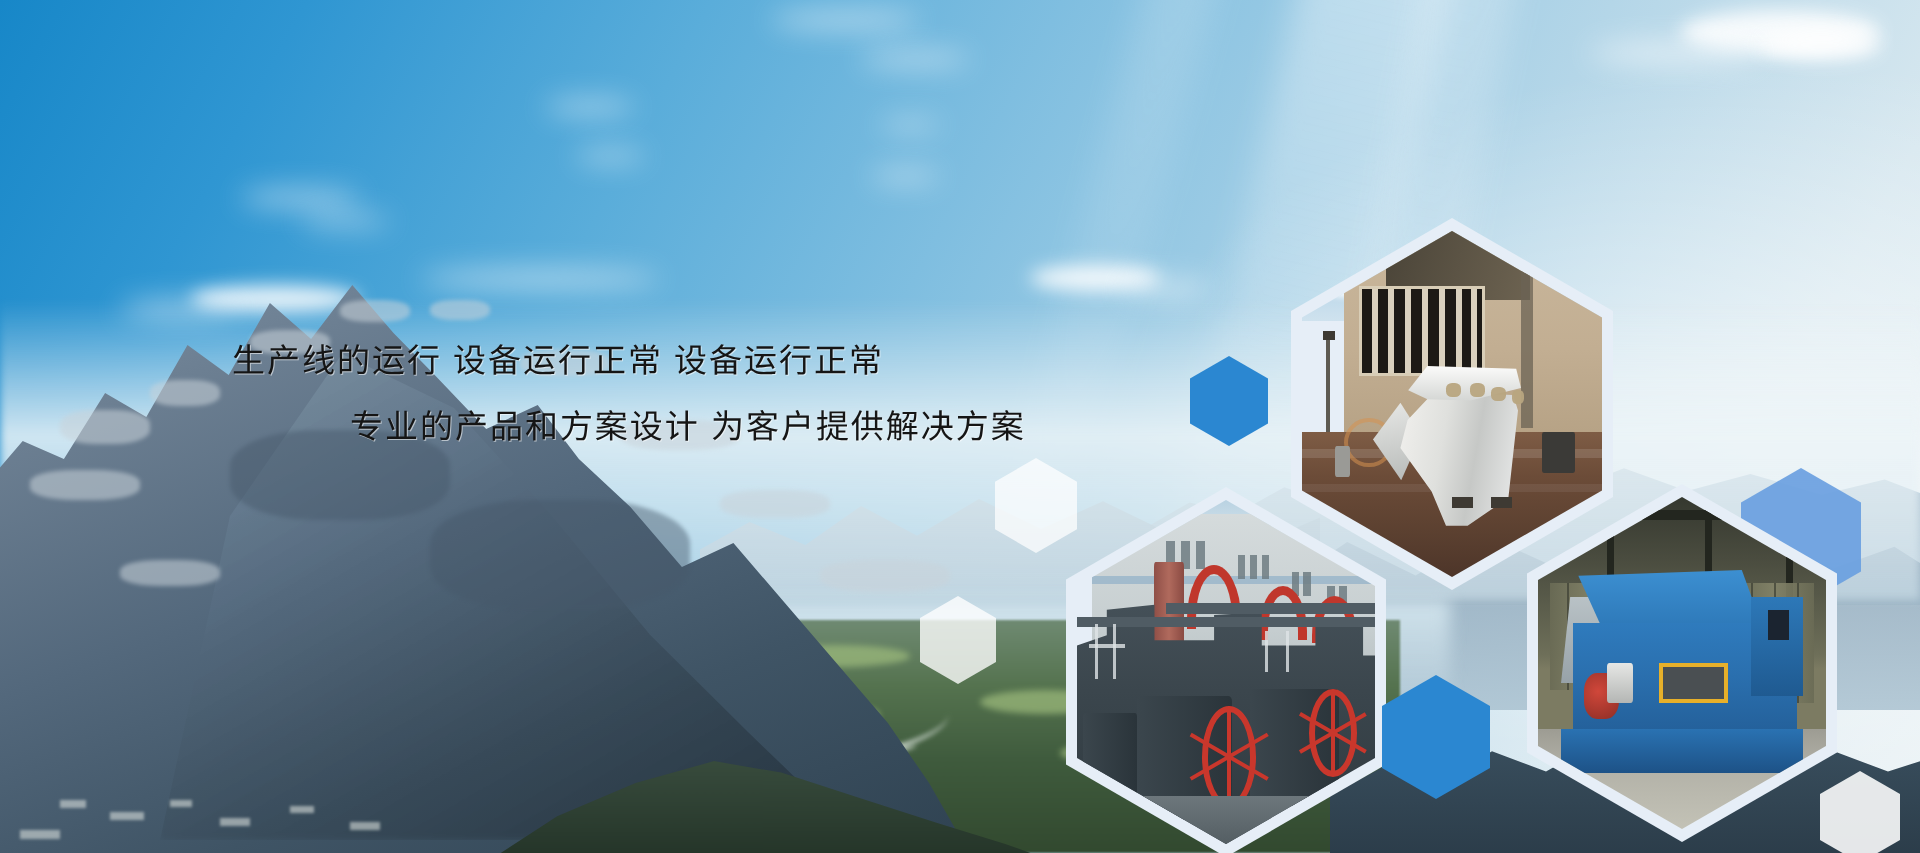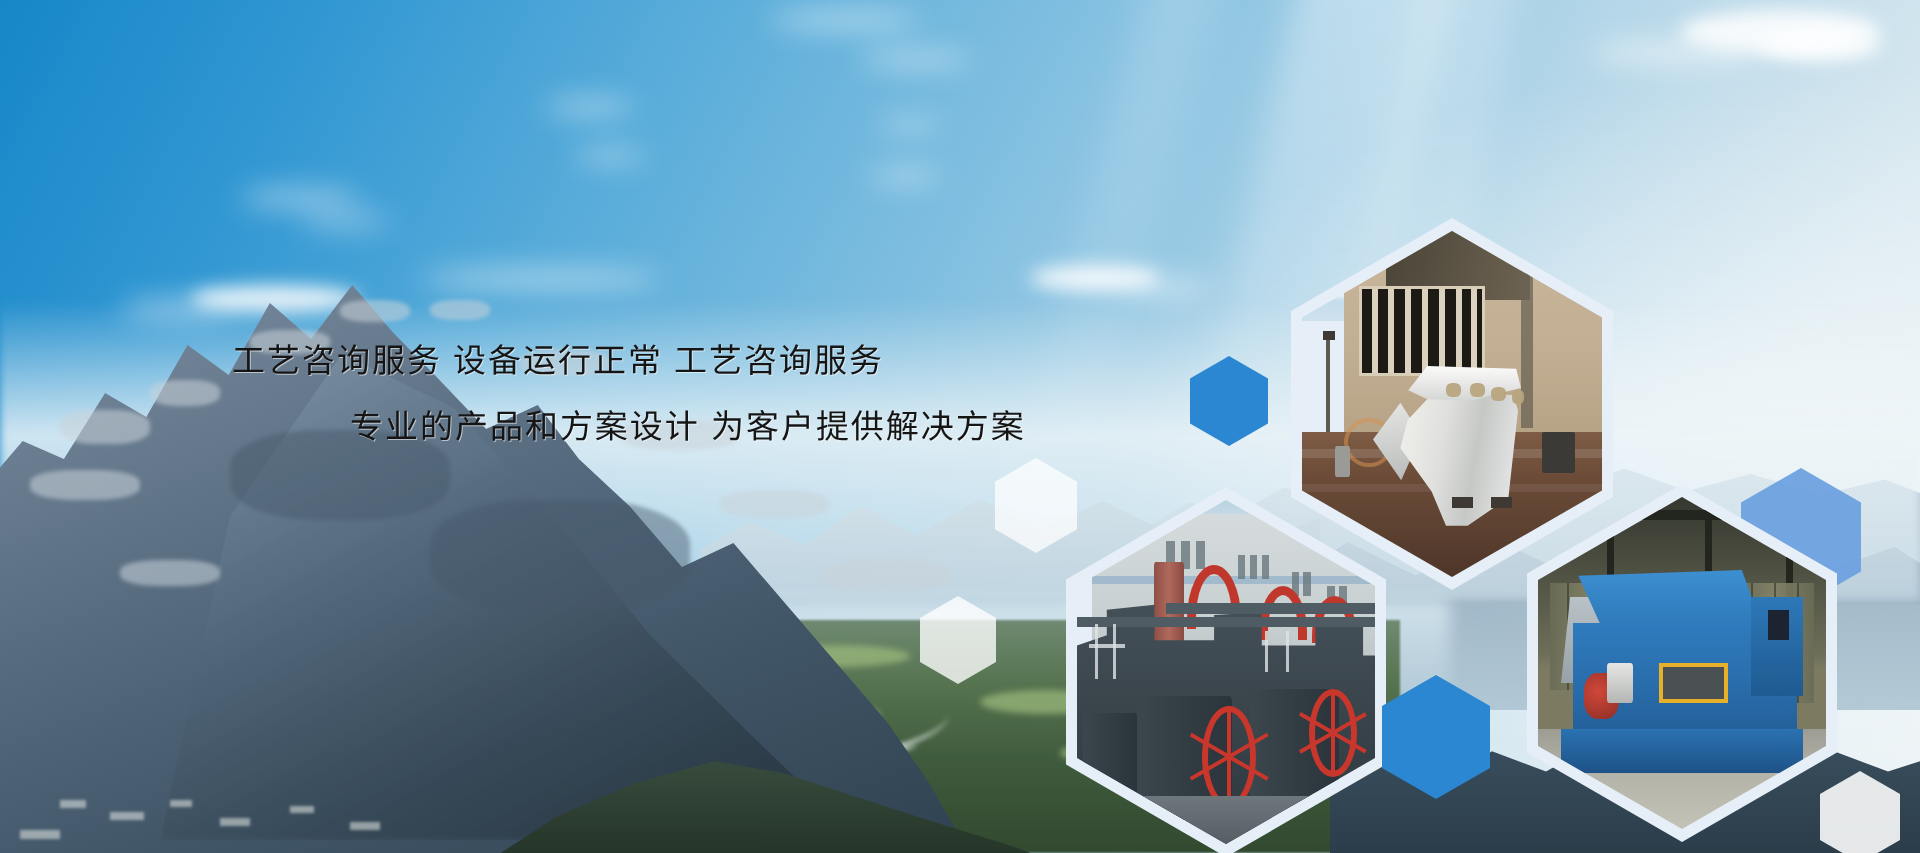--- a/index.html
+++ b/index.html
@@ -453,17 +453,17 @@
         <div class="p3-motor"></div>
         <div class="p3-base"></div>
       </div>
     </div>
   </div>
 
   <div class="hex-solid" style="left:1382px;top:675px;width:108px;height:124px;background:#2b87d1;"></div>
   <div class="hex-solid" style="left:1820px;top:771px;width:80px;height:92px;background:#ffffff;opacity:.88;"></div>
 
   <div class="headline">
-    <div class="hl-line hl-1">工艺咨询服务 设备运行正常 工艺咨询服务</div>
+    <div class="hl-line hl-1">生产线的运行 设备运行正常 设备运行正常</div>
     <div class="hl-line hl-2">专业的产品和方案设计  为客户提供解决方案</div>
   </div>
 
 </div>
 
 </body></html>

